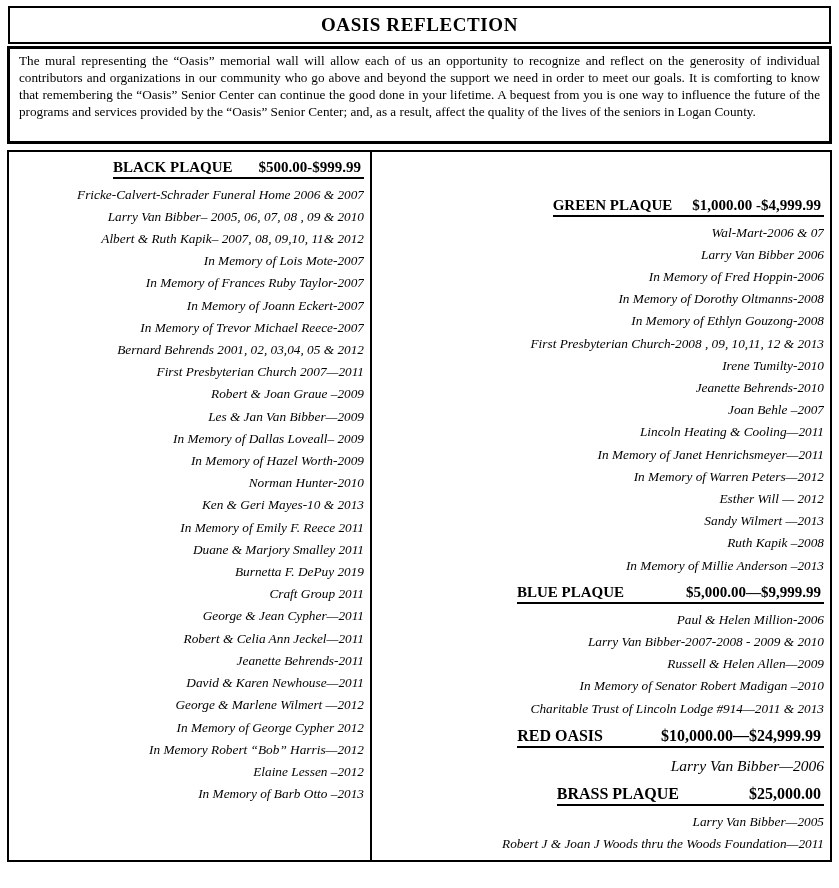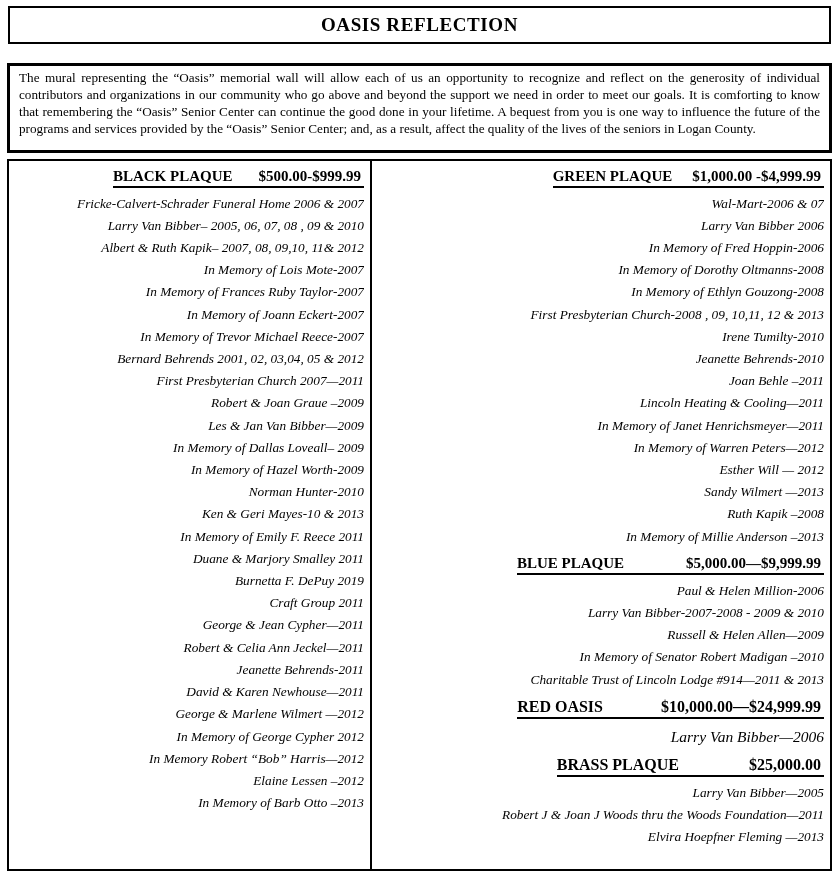--- a/index.html
+++ b/index.html
@@ -14,35 +14,35 @@
 
   .title-box {
     border: 2px solid #000;
     height: 38px; margin: 0 1px;
     display: flex; align-items: center; justify-content: center;
   }
   .title { font-size: 19px; font-weight: bold; letter-spacing: 0.6px; }
 
   .intro-box {
     border: 3px solid #000;
-    margin-top: 19px;
-    padding: 4px 9px 12px 9px;
+    margin-top: 2px;
+    padding: 4px 9px 20px 9px;
   }
   .intro { font-size: 13.2px; line-height: 16.9px; text-align: justify; }
 
   .main-box {
     border: 2px solid #000;
     margin-top: 6px;
     height: 712px;
     display: flex;
     overflow: hidden;
   }
   .col { padding: 7px 6px; text-align: right; }
   .col-left { width: 363px; border-right: 2px solid #000; }
-  .col-right { flex: 1; padding-left: 19px; }
+  .col-right { flex: 1; padding-left: 19px; margin-top: 38px; }
 
   section.section { display: block; }
   .col-right section.section:not(:first-of-type) { margin-top: 7px; }
 
   .heading-line { font-weight: bold; font-size: 15px; margin-bottom: 5px; }
   .col-left .heading-line { margin-left: 7px; }
   .heading-underline {
     display: inline-block;
     border-bottom: 2px solid #000;
     padding: 0 3px 1px 0;
@@ -166,21 +166,21 @@
               <li class="item">In Memory of Dorothy Oltmanns-2008</li>
 
               <li class="item">In Memory of Ethlyn Gouzong-2008</li>
 
               <li class="item">First Presbyterian Church-2008 , 09, 10,11, 12 &amp; 2013</li>
 
               <li class="item">Irene Tumilty-2010</li>
 
               <li class="item">Jeanette Behrends-2010</li>
 
-              <li class="item">Joan Behle –2011</li>
+              <li class="item">Joan Behle –2007</li>
 
               <li class="item">Lincoln Heating &amp; Cooling—2011</li>
 
               <li class="item">In Memory of  Janet Henrichsmeyer—2011</li>
 
 
               <li class="item">In Memory of Warren Peters—2012</li>
 
               <li class="item">Esther Will — 2012</li>
 

